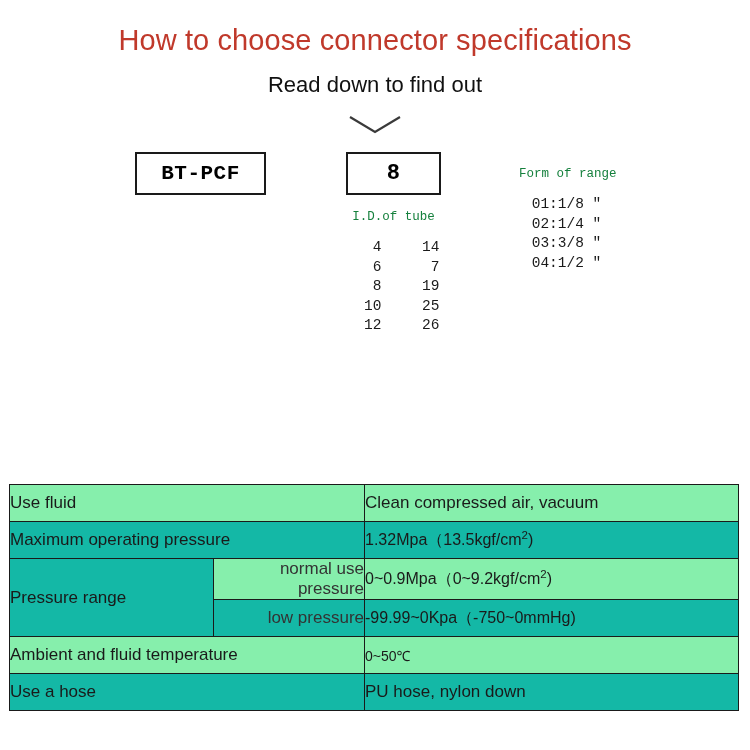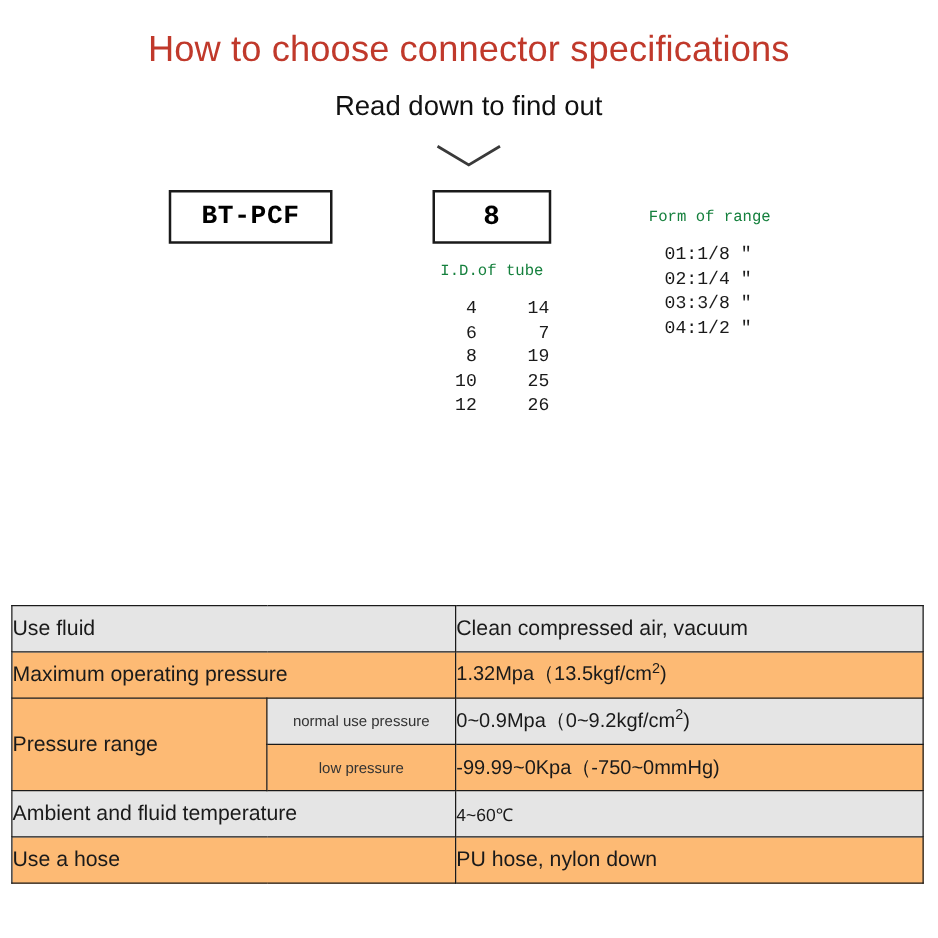--- a/index.html
+++ b/index.html
@@ -107,31 +107,31 @@
     table-layout: fixed;
     font-size: 17px;
     color: #1a1a1a;
   }
   .spec-table td {
     border: 1px solid #1a1a1a;
     padding: 0 0;
     height: 36px;
     vertical-align: middle;
   }
-  .shade { background: #e5e5e5; }
-  .plain { background: #fdba74; }
+  .shade { background: #86efac; }
+  .plain { background: #14b8a6; }
 
   .lbl {
     padding-left: 26px;
     font-size: 17px;
     text-align: left;
   }
   .sublbl {
-    text-align: center;
-    font-size: 12px;
+    text-align: right;
+    font-size: 17px;
     color: #333333;
   }
   .val {
     text-align: left;
     font-size: 16px;
   }
   .val-lg { font-size: 17px; }
   .val-sm { font-size: 14px; }
   .sup { font-size: 0.72em; vertical-align: super; }
 </style>
@@ -213,20 +213,20 @@
       <td class="lbl plain" rowspan="2">Pressure range</td>
       <td class="sublbl shade">normal use pressure</td>
       <td class="val shade"><span>0~0.9Mpa（0~9.2kgf/cm</span><span class="sup">2</span><span>)</span></td>
     </tr>
     <tr>
       <td class="sublbl plain">low pressure</td>
       <td class="val plain">-99.99~0Kpa（-750~0mmHg)</td>
     </tr>
     <tr>
       <td class="lbl shade" colspan="2">Ambient and fluid temperature</td>
-      <td class="val val-sm shade">4~60℃</td>
+      <td class="val val-sm shade">0~50℃</td>
     </tr>
     <tr>
       <td class="lbl plain" colspan="2">Use a hose</td>
       <td class="val val-lg plain">PU hose, nylon down</td>
     </tr>
   </tbody>
 </table>
 
 </body></html>

